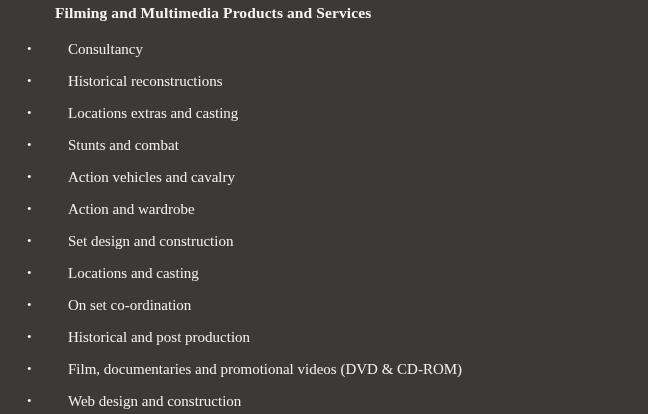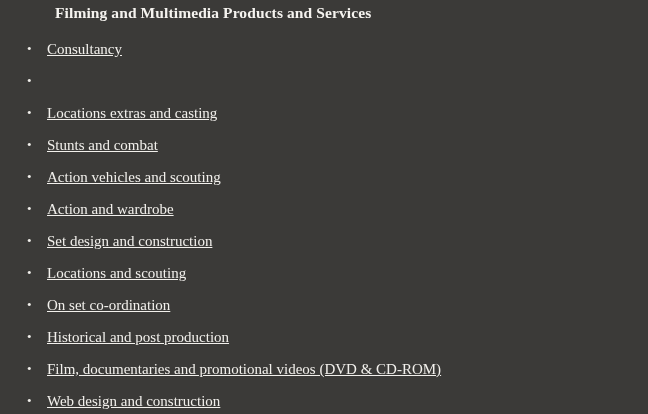--- a/index.html
+++ b/index.html
@@ -53,72 +53,72 @@
     left: 27px;
     top: 0;
     width: 10px;
     line-height: 32px;
     font-size: 13px;
     color: #f2f0ec;
     text-align: left;
   }
   .bullet-text {
     position: absolute;
-    left: 47px;
+    left: 68px;
     top: 0;
     line-height: 32px;
-    text-decoration: underline;
   }
 </style>
 </head>
 <body>
 
 <div class="page">
 
   <div class="doc-title">Filming and Multimedia Products and Services</div>
 
   <ul class="bullet-list">
 
     <li class="bullet-item">
       <span class="bullet-mark">•</span>
       <span class="bullet-text">Consultancy</span>
     </li>
 
     <li class="bullet-item">
       <span class="bullet-mark">•</span>
+      <span class="bullet-text">Historical reconstructions</span>
     </li>
 
     <li class="bullet-item">
       <span class="bullet-mark">•</span>
       <span class="bullet-text">Locations extras and casting</span>
     </li>
 
     <li class="bullet-item">
       <span class="bullet-mark">•</span>
       <span class="bullet-text">Stunts and combat</span>
     </li>
 
     <li class="bullet-item">
       <span class="bullet-mark">•</span>
-      <span class="bullet-text">Action vehicles and scouting</span>
+      <span class="bullet-text">Action vehicles and cavalry</span>
     </li>
 
     <li class="bullet-item">
       <span class="bullet-mark">•</span>
       <span class="bullet-text">Action and wardrobe</span>
     </li>
 
     <li class="bullet-item">
       <span class="bullet-mark">•</span>
       <span class="bullet-text">Set design and construction</span>
     </li>
 
     <li class="bullet-item">
       <span class="bullet-mark">•</span>
-      <span class="bullet-text">Locations and scouting</span>
+      <span class="bullet-text">Locations and casting</span>
     </li>
 
     <li class="bullet-item">
       <span class="bullet-mark">•</span>
       <span class="bullet-text">On set co-ordination</span>
     </li>
 
     <li class="bullet-item">
       <span class="bullet-mark">•</span>
       <span class="bullet-text">Historical and post production</span>

